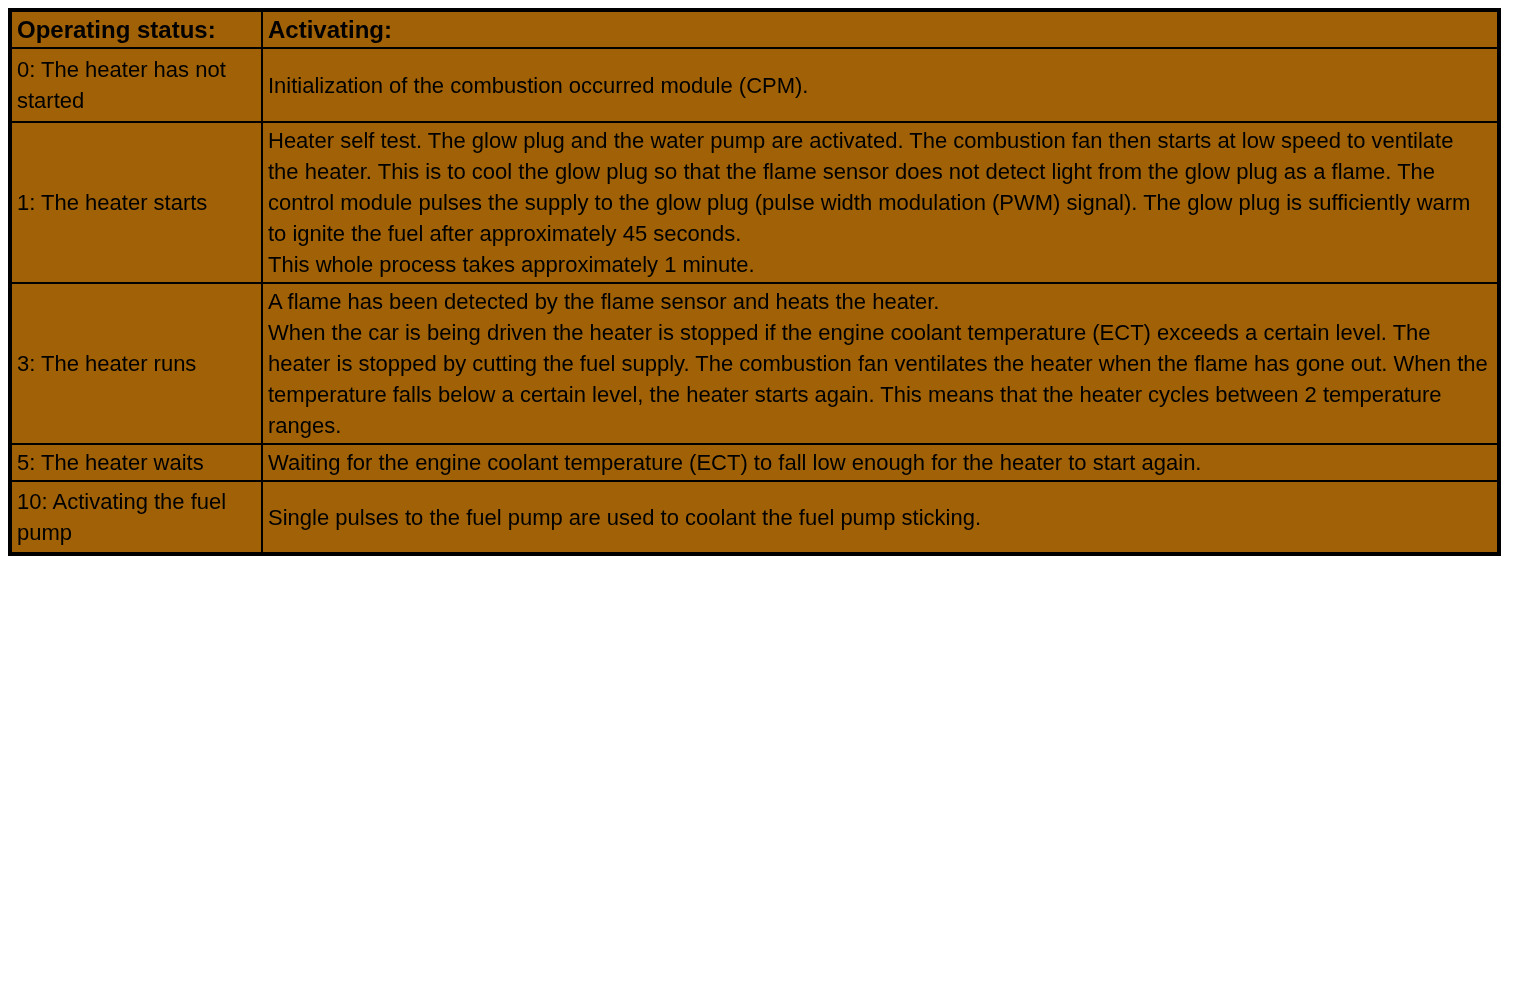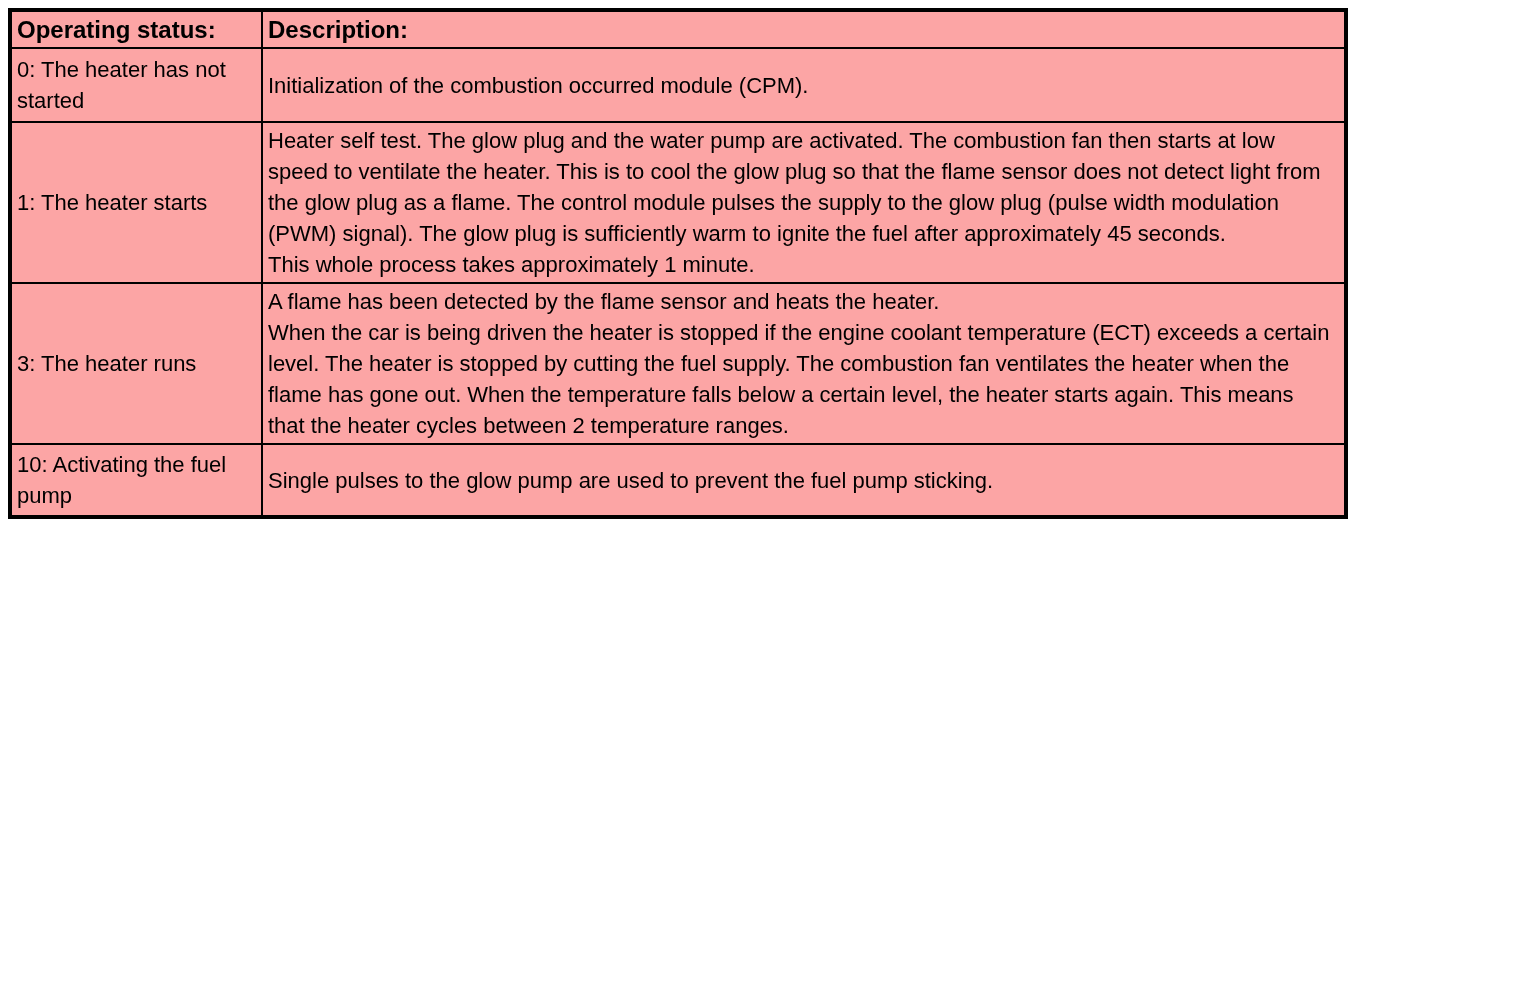--- a/index.html
+++ b/index.html
@@ -11,23 +11,23 @@
     width: 1520px;
     height: 1002px;
     overflow: hidden;
     font-family: "Liberation Sans", sans-serif;
     color: #000000;
   }
   .doc-table {
     border-collapse: collapse;
     table-layout: fixed;
     margin: 8px 12px 0 8px;
-    width: 1340px;
+    width: 1493px;
     border: 4px solid #000000;
-    background: #fca5a5;
+    background: #a16207;
   }
   .doc-table col.col-status { width: 252px; }
   .doc-table th,
   .doc-table td {
     border: 2px solid #000000;
     padding: 2px 8px 2px 5px;
     vertical-align: middle;
     text-align: left;
     font-size: 22px;
     line-height: 31px;
@@ -46,36 +46,40 @@
 <body>
 
 <table class="doc-table">
   <colgroup>
     <col class="col-status">
     <col class="col-desc">
   </colgroup>
   <thead>
     <tr style="height:38px">
       <th>Operating status:</th>
-      <th>Description:</th>
+      <th>Activating:</th>
     </tr>
   </thead>
   <tbody>
     <tr style="height:74px">
       <td>0: The heater has not started</td>
       <td class="desc-cell">Initialization of the combustion occurred module (CPM).</td>
     </tr>
     <tr style="height:155px">
       <td>1: The heater starts</td>
       <td class="desc-cell">Heater self test. The glow plug and the water pump are activated. The combustion fan then starts at low speed to ventilate the heater. This is to cool the glow plug so that the flame sensor does not detect light from the glow plug as a flame. The control module pulses the supply to the glow plug (pulse width modulation (PWM) signal). The glow plug is sufficiently warm to ignite the fuel after approximately 45 seconds.
 This whole process takes approximately 1 minute.</td>
     </tr>
     <tr style="height:155px">
       <td>3: The heater runs</td>
       <td class="desc-cell">A flame has been detected by the flame sensor and heats the heater.
 When the car is being driven the heater is stopped if the engine coolant temperature (ECT) exceeds a certain level. The heater is stopped by cutting the fuel supply. The combustion fan ventilates the heater when the flame has gone out. When the temperature falls below a certain level, the heater starts again. This means that the heater cycles between 2 temperature ranges.</td>
     </tr>
+    <tr style="height:37px">
+      <td>5: The heater waits</td>
+      <td class="desc-cell">Waiting for the engine coolant temperature (ECT) to fall low enough for the heater to start again.</td>
+    </tr>
     <tr style="height:73px">
       <td>10: Activating the fuel pump</td>
-      <td class="desc-cell">Single pulses to the glow pump are used to prevent the fuel pump sticking.</td>
+      <td class="desc-cell">Single pulses to the fuel pump are used to coolant the fuel pump sticking.</td>
     </tr>
   </tbody>
 </table>
 
 </body></html>

